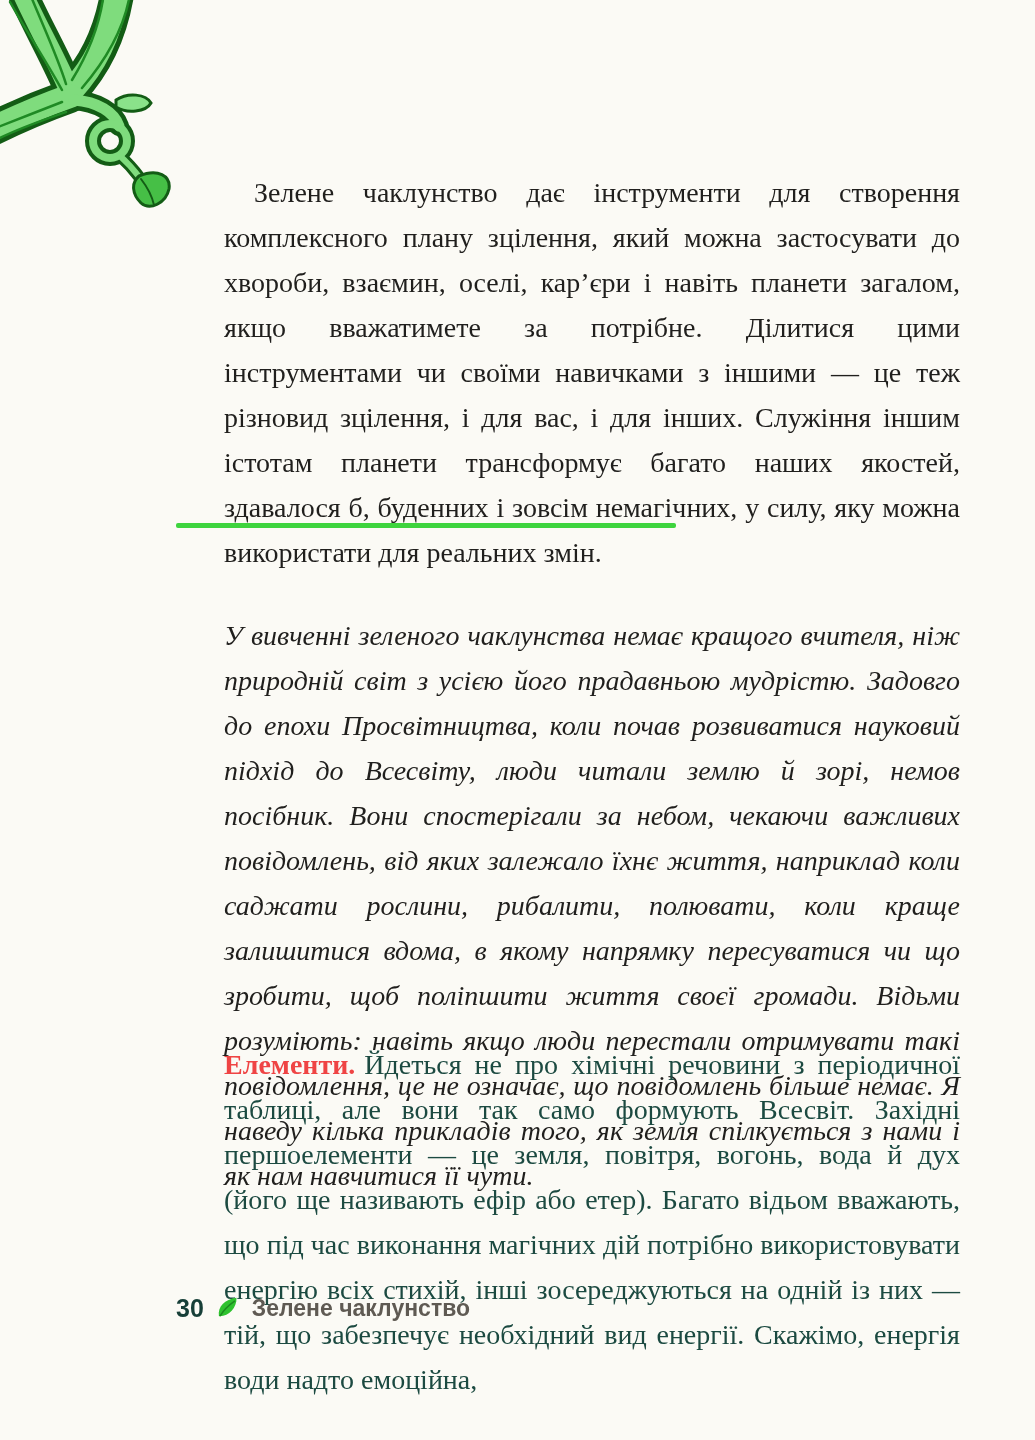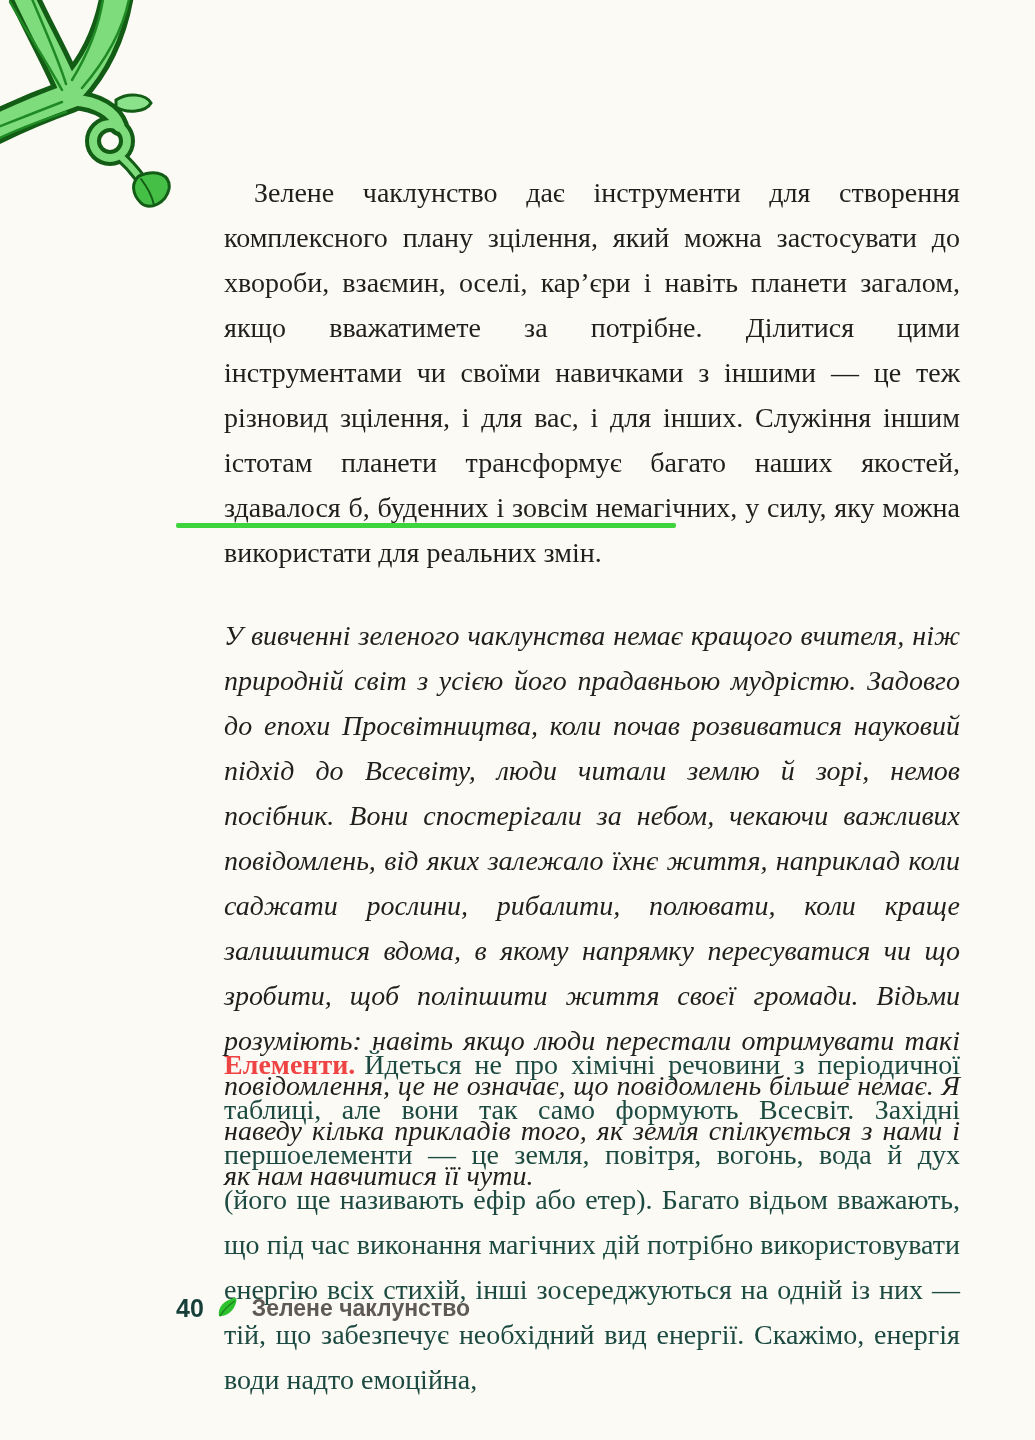--- a/index.html
+++ b/index.html
@@ -128,21 +128,21 @@
     <div class="heading-rule"></div>
   </div>
 
   <p class="body-text p-nature">У вивченні зеленого чаклунства немає кращого вчителя, ніж природній світ з усією його прадавньою мудрістю. Задовго до епохи Просвітництва, коли почав розвиватися науковий підхід до Всесвіту, люди читали землю й зорі, немов посібник. Вони спостерігали за небом, чекаючи важливих повідомлень, від яких залежало їхнє життя, наприклад коли саджати рослини, рибалити, полювати, коли краще залишитися вдома, в якому напрямку пересуватися чи що зробити, щоб поліпшити життя своєї громади. Відьми розуміють: навіть якщо люди перестали отримувати такі повідомлення, це не означає, що повідомлень більше немає. Я наведу кілька прикладів того, як земля спілкується з нами і як нам навчитися її чути.</p>
 
   <p class="body-text p-elements">
     <span class="run-in-label">Елементи.</span><span>Йдеться не про хімічні речовини з періодичної таблиці, але вони так само формують Всесвіт. Західні першоелементи — це земля, повітря, вогонь, вода й дух (його ще називають ефір або етер). Багато відьом вважають, що під час виконання магічних дій потрібно використовувати енергію всіх стихій, інші зосереджуються на одній із них — тій, що забезпечує необхідний вид енергії. Скажімо, енергія води надто емоційна,</span>
   </p>
 
   <div class="footer">
-    <span class="page-number">40</span>
+    <span class="page-number">30</span>
     <span class="leaf-icon">
       <svg viewBox="0 0 24 20" width="24" height="20" aria-hidden="true">
         <path d="M2,18 C2,8 10,2 22,2 C21,12 12,19 3,18 Z" fill="#2fc22f"></path>
         <path d="M3,18 C8,12 14,8 20,5" stroke="#1c8a1f" stroke-width="1.5" fill="none"></path>
       </svg>
     </span>
     <span class="book-title">Зелене чаклунство</span>
   </div>
 
 </div>

